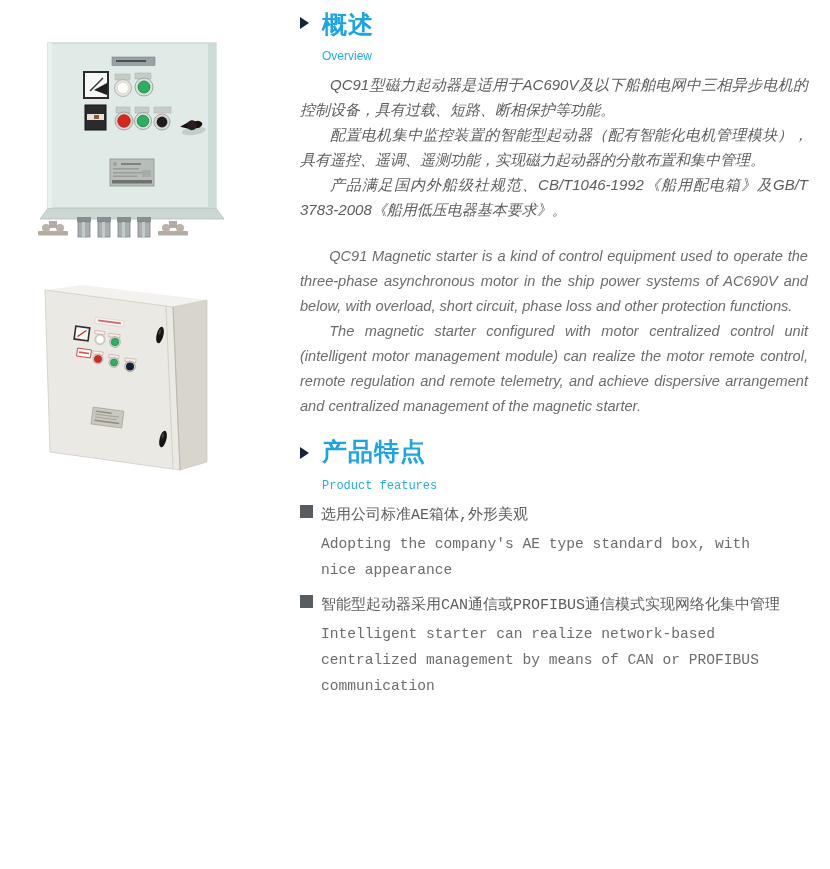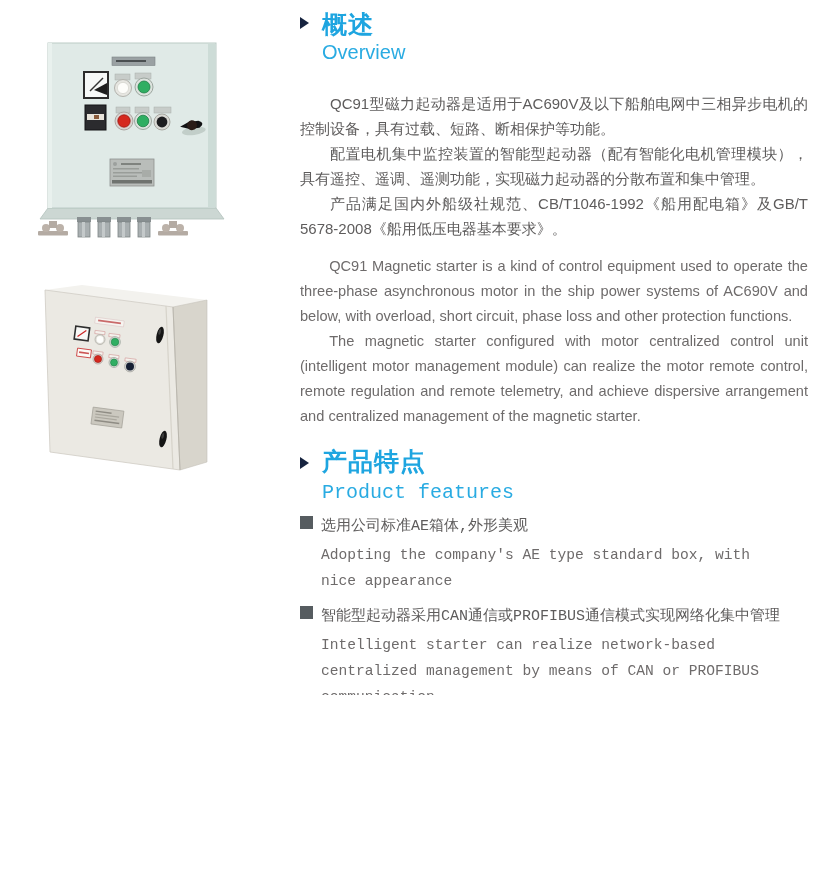--- a/index.html
+++ b/index.html
@@ -16,25 +16,25 @@
   .right-col { position:absolute; left:300px; top:8px; width:508px; }
   .sec-head { display:flex; align-items:flex-start; }
   .tri {
     width:0; height:0; margin-top:9px;
     border-left:9px solid #16233f;
     border-top:6px solid transparent;
     border-bottom:6px solid transparent;
   }
   .title-zh { margin:0 0 0 13px; font-size:25px; line-height:32px; font-weight:bold;
               color:#1ea5e0; letter-spacing:1px; }
-  .title-en { margin:1px 0 0 22px; font-size:20px; color:#29abe2; }
-  .zh-block { margin-top:27px; }
+  .title-en { margin:9px 0 0 22px; font-size:12px; color:#29abe2; }
+  .zh-block { margin-top:9px;font-style:italic; }
   .para-zh { margin:0; font-size:15px; line-height:25px; color:#5e5c5c;
              text-indent:2em; text-align:justify; }
-  .en-block { margin-top:13px; }
+  .en-block { margin-top:22px;font-style:italic; }
   .para-en { margin:0; font-size:14.6px; line-height:25px; color:#6e6b6b;
              text-indent:2em; text-align:justify; }
   .features { margin-top:6px; }
   .feat { margin-top:12px; }
   .feat-zh { display:flex; align-items:flex-start; font-size:15px; color:#5e5c5c; }
   .sq { flex:0 0 auto; width:13px; height:13px; background:#565c60; margin-right:8px; }
   .feat-en { margin:7px 0 0 21px; font-size:14.6px; line-height:26px; color:#6e6b6b;
              max-width:472px; }
   .sec2 { margin-top:19px;font-family:Liberation Mono, monospace; }
 </style>
@@ -232,21 +232,21 @@
     <section>
       <div class="sec-head">
         <span class="tri"></span>
         <h2 class="title-zh">概述</h2>
       </div>
       <div class="title-en">Overview</div>
 
       <div class="zh-block">
         <p class="para-zh">QC91型磁力起动器是适用于AC690V及以下船舶电网中三相异步电机的控制设备，具有过载、短路、断相保护等功能。</p>
         <p class="para-zh">配置电机集中监控装置的智能型起动器（配有智能化电机管理模块），具有遥控、遥调、遥测功能，实现磁力起动器的分散布置和集中管理。</p>
-        <p class="para-zh">产品满足国内外船级社规范、CB/T1046-1992《船用配电箱》及GB/T 5678-2008《船用低压电器基本要求》。</p>
+        <p class="para-zh">产品满足国内外船级社规范、CB/T1046-1992《船用配电箱》及GB/T 3783-2008《船用低压电器基本要求》。</p>
       </div>
 
       <div class="en-block">
         <p class="para-en">QC91 Magnetic starter is a kind of control equipment used to operate the three-phase asynchronous motor in the ship power systems of AC690V and below, with overload, short circuit, phase loss and other protection functions.</p>
         <p class="para-en">The magnetic starter configured with motor centralized control unit (intelligent motor management module) can realize the motor remote control, remote regulation and remote telemetry, and achieve dispersive arrangement and centralized management of the magnetic starter.</p>
       </div>
     </section>
 
     <section class="sec2">
       <div class="sec-head">

